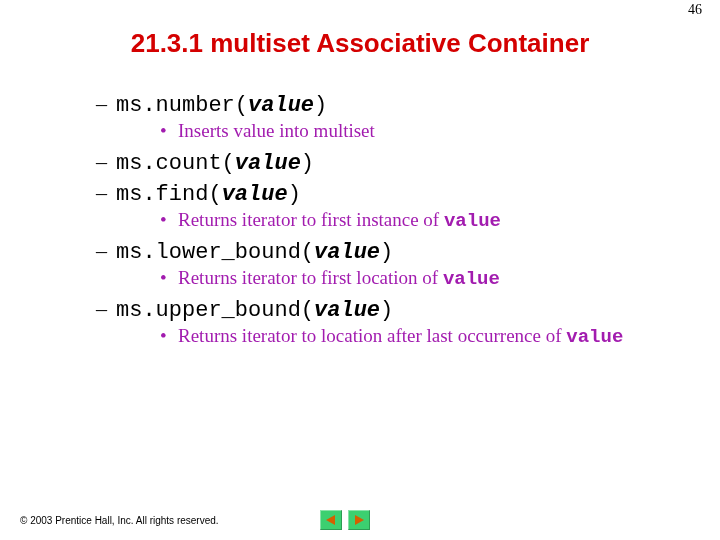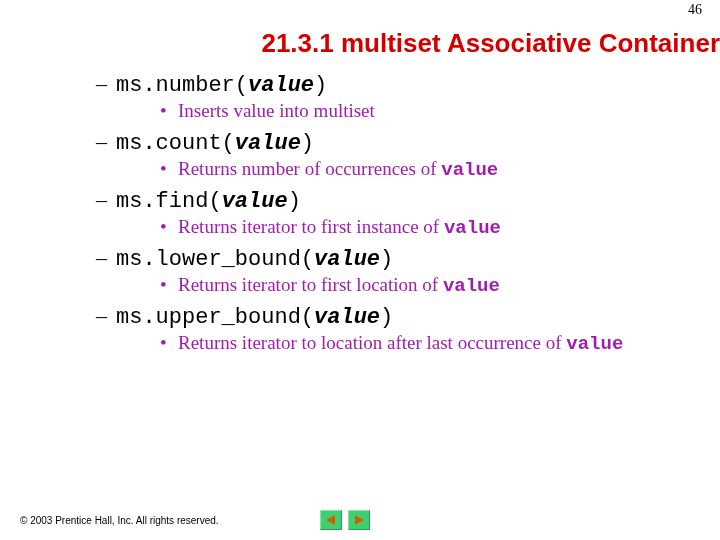--- a/index.html
+++ b/index.html
@@ -13,27 +13,27 @@
     position: relative;
   }
   .page-number {
     position: absolute;
     top: 2px;
     right: 18px;
     font-size: 14px;
     color: #000;
   }
   .title {
-    text-align: right;
+    text-align: center;
     font-family: Arial, Helvetica, sans-serif;
     font-weight: bold;
     color: #d40000;
     font-size: 26px;
     margin-top: 28px;
-    margin-bottom: 12px;
+    margin-bottom: 32px;
   }
   .content {
     padding-left: 42px;
     padding-right: 20px;
   }
   .lvl1 {
     font-size: 26px;
     color: #000;
     margin-bottom: 6px;
   }
@@ -122,23 +122,20 @@
   <div class="lvl2">
     <span class="dash">–</span><span class="method-prefix">ms.number(</span><span class="method-param">value</span><span class="method-suffix">)</span>
   </div>
   <div class="lvl3">
     <span class="dot">•</span><span>Inserts value into multiset</span><span class="desc-strong"></span>
   </div>
 
   <div class="lvl2">
     <span class="dash">–</span><span class="method-prefix">ms.count(</span><span class="method-param">value</span><span class="method-suffix">)</span>
   </div>
-  <div class="lvl3">
-    <span class="dot">•</span><span>Returns number of occurrences of </span><span class="desc-strong">value</span>
-  </div>
 
   <div class="lvl2">
     <span class="dash">–</span><span class="method-prefix">ms.find(</span><span class="method-param">value</span><span class="method-suffix">)</span>
   </div>
   <div class="lvl3">
     <span class="dot">•</span><span>Returns iterator to first instance of </span><span class="desc-strong">value</span>
   </div>
 
   <div class="lvl2">
     <span class="dash">–</span><span class="method-prefix">ms.lower_bound(</span><span class="method-param">value</span><span class="method-suffix">)</span>

